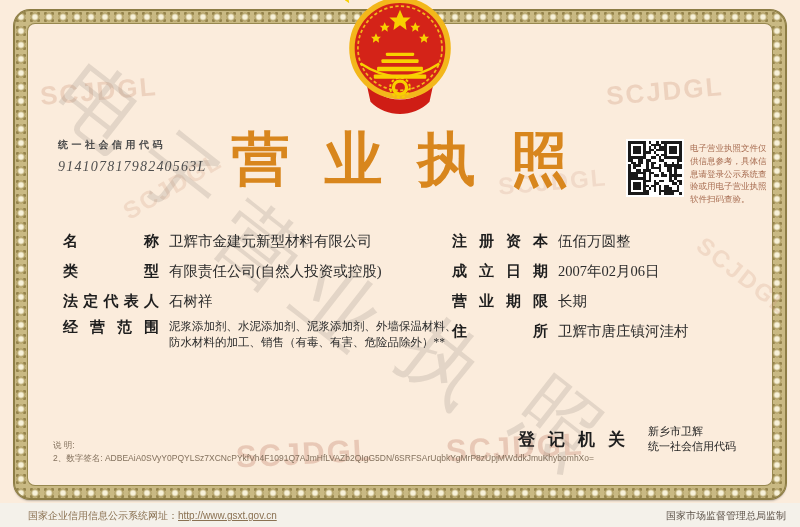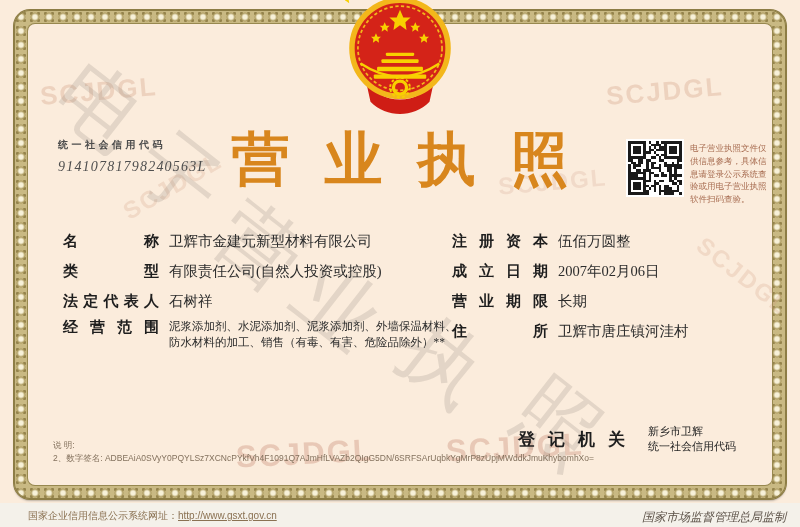--- a/index.html
+++ b/index.html
@@ -58,21 +58,21 @@
                    line-height:1.35; color:#222; font-family:"Liberation Serif", serif; }
   .reg-date { position:absolute; left:563px; top:454px; z-index:3; font-size:15.5px;
               letter-spacing:2px; color:#161616; font-family:"Liberation Serif", serif; }
   
   .notes { position:absolute; left:53px; top:439px; z-index:3; font-size:8.5px; line-height:1.55;
            color:#83715d; }
   
   .footer { position:absolute; left:0; bottom:0; width:800px; height:24px; background:#f4f1ea; }
   .footer-left { position:absolute; left:28px; top:6px; font-size:10px; color:#8a7152; }
   .footer-left a { color:#8a7152; text-decoration:underline;text-align:right; }
-  .footer-right { position:absolute; right:14px; top:6px; font-size:12px; color:#5c5248;font-style:italic; }
+  .footer-right { position:absolute; right:14px; top:6px; font-size:10px; color:#5c5248; }
 </style>
 </head>
 <body>
 
 <div class="cert">
   <div class="frame">
     <div class="frame-inner"></div>
   </div>
 
   <div class="wm-layer">

